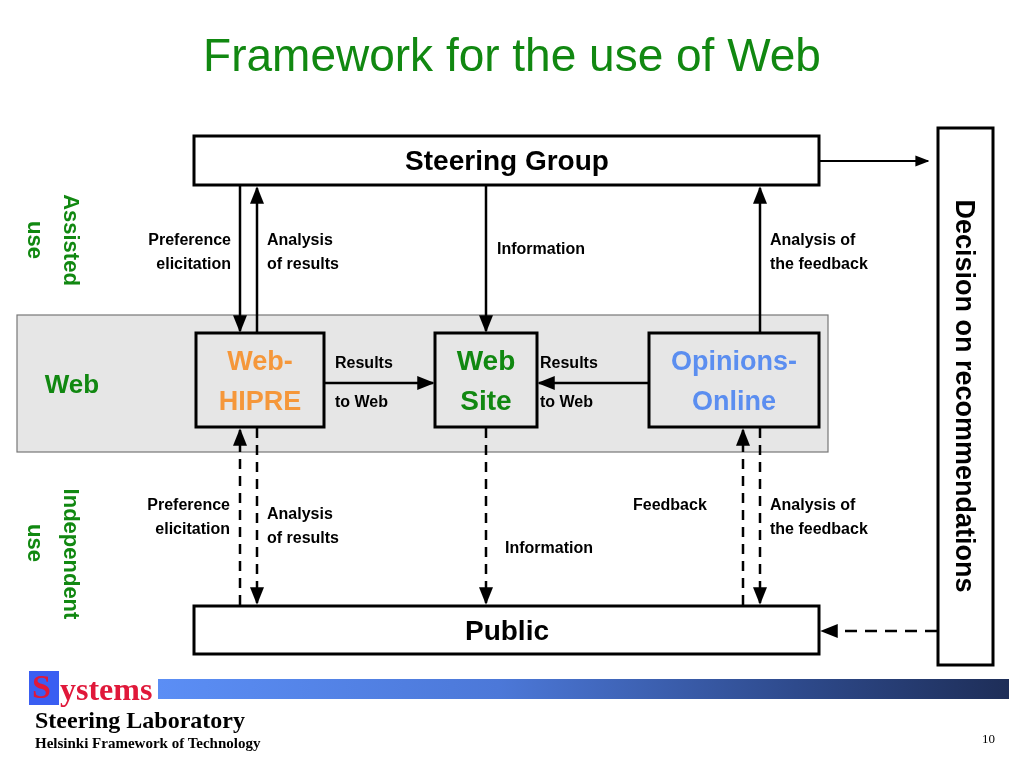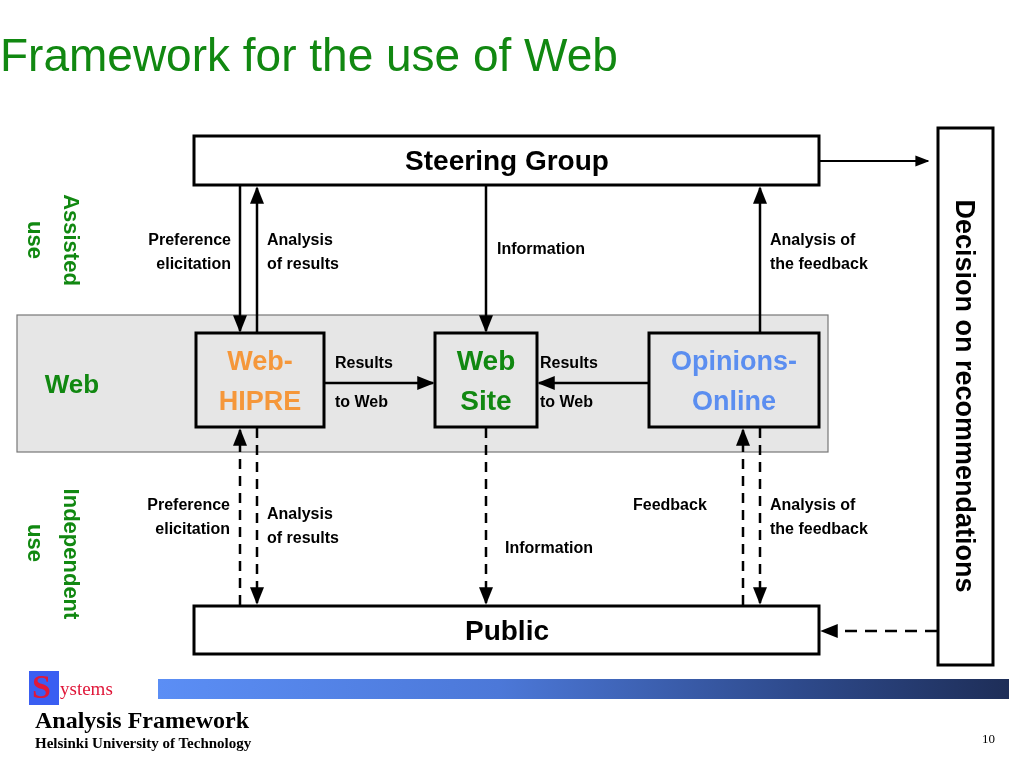--- a/index.html
+++ b/index.html
@@ -1,25 +1,25 @@
 <!DOCTYPE html>
 <html><head>
 <meta charset="utf-8">
 <style>
   html, body { margin:0; padding:0; background:#ffffff; }
   body { width:1024px; height:768px; position:relative; overflow:hidden; font-family:"Liberation Sans", sans-serif; }
-  .title { position:absolute; left:0; width:1024px; top:28px; text-align:left; font-size:46px; color:#118811; }
+  .title { position:absolute; left:0; width:1024px; top:28px; text-align:center; font-size:46px; color:#118811; }
   svg.diagram { position:absolute; left:0; top:0; }
   .lbl { font-family:"Liberation Sans", sans-serif; font-weight:bold; font-size:16px; fill:#000; }
   .big { font-family:"Liberation Sans", sans-serif; font-weight:bold; }
   .footer-bar { position:absolute; left:158px; top:679px; width:851px; height:20px;
     background:linear-gradient(to right, #5b8ef5 0%, #4c78d8 40%, #2e4a8c 75%, #1e2e58 100%); }
   .logo-s { position:absolute; left:29px; top:671px; width:30px; height:34px; background:#3a5ef2; }
   .logo-s span { position:absolute; left:3px; top:-3px; font-family:"Liberation Serif", serif; font-size:34px; color:#e0183a; font-weight:bold; }
-  .logo-ystems { position:absolute; left:60px; top:676px; font-family:"Liberation Serif", serif; font-weight:normal; font-size:19px; color:#e0183a; line-height:26px; }
+  .logo-ystems { position:absolute; left:60px; top:676px; font-family:"Liberation Serif", serif; font-weight:bold; font-size:32px; color:#e0183a; line-height:26px; }
   .logo-al { position:absolute; left:35px; top:707px; font-family:"Liberation Serif", serif; font-weight:bold; font-size:24px; color:#000; line-height:26px; }
   .logo-hut { position:absolute; left:35px; top:735px; font-family:"Liberation Serif", serif; font-weight:bold; font-size:15px; color:#000; }
   .pagenum { position:absolute; left:982px; top:731px; font-family:"Liberation Serif", serif; font-size:13px; color:#000000; }
 </style>
 </head>
 <body>
 
 <div class="title">Framework for the use of Web</div>
 
 <svg class="diagram" width="1024" height="768" viewBox="0 0 1024 768">
@@ -95,15 +95,15 @@
   <text class="big" x="72" y="393" font-size="26" fill="#118811" text-anchor="middle">Web</text>
   <text class="big" font-size="22" fill="#118811" transform="translate(64,554) rotate(90)" text-anchor="middle">Independent</text>
   <text class="big" font-size="22" fill="#118811" transform="translate(28,543) rotate(90)" text-anchor="middle">use</text>
 </svg>
 
 <div class="footer-bar"></div>
 <div class="logo-s">
     <span>S</span>
   </div>
 <div class="logo-ystems">ystems</div>
-<div class="logo-al">Analysis Framework</div>
-<div class="logo-hut">Helsinki University of Technology</div>
+<div class="logo-al">Steering Laboratory</div>
+<div class="logo-hut">Helsinki Framework of Technology</div>
 <div class="pagenum">10</div>
 
 </body></html>

